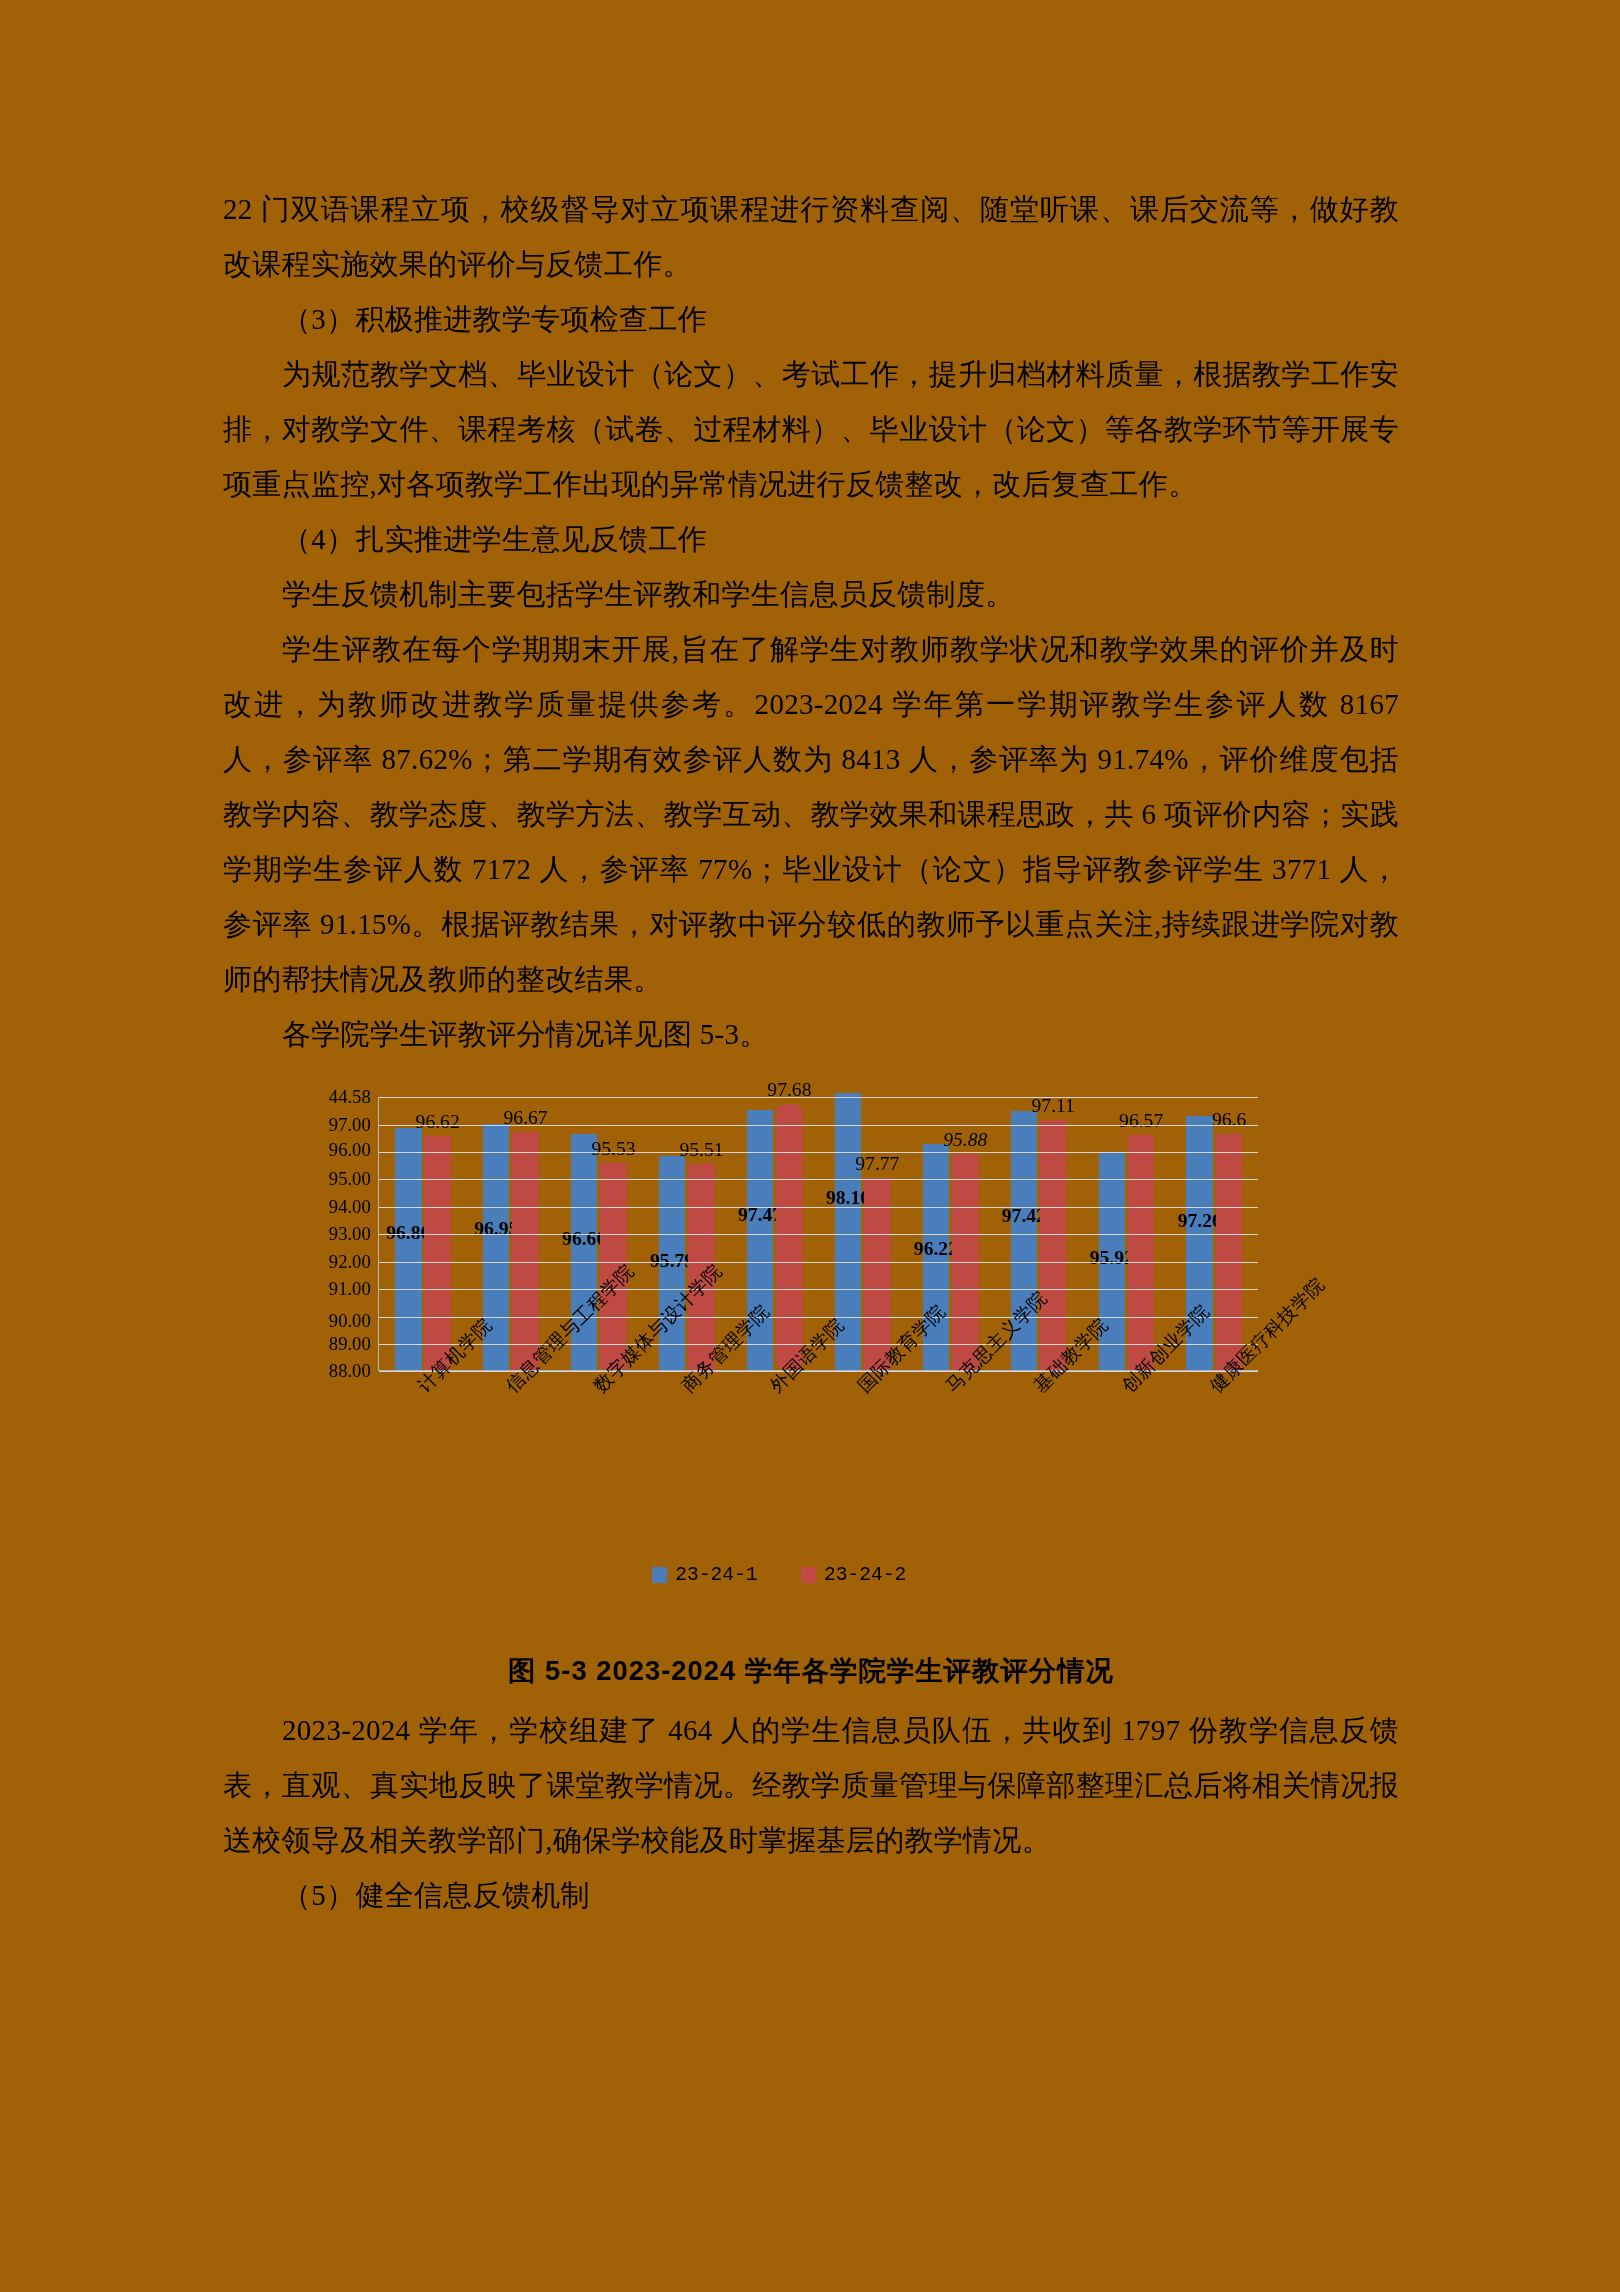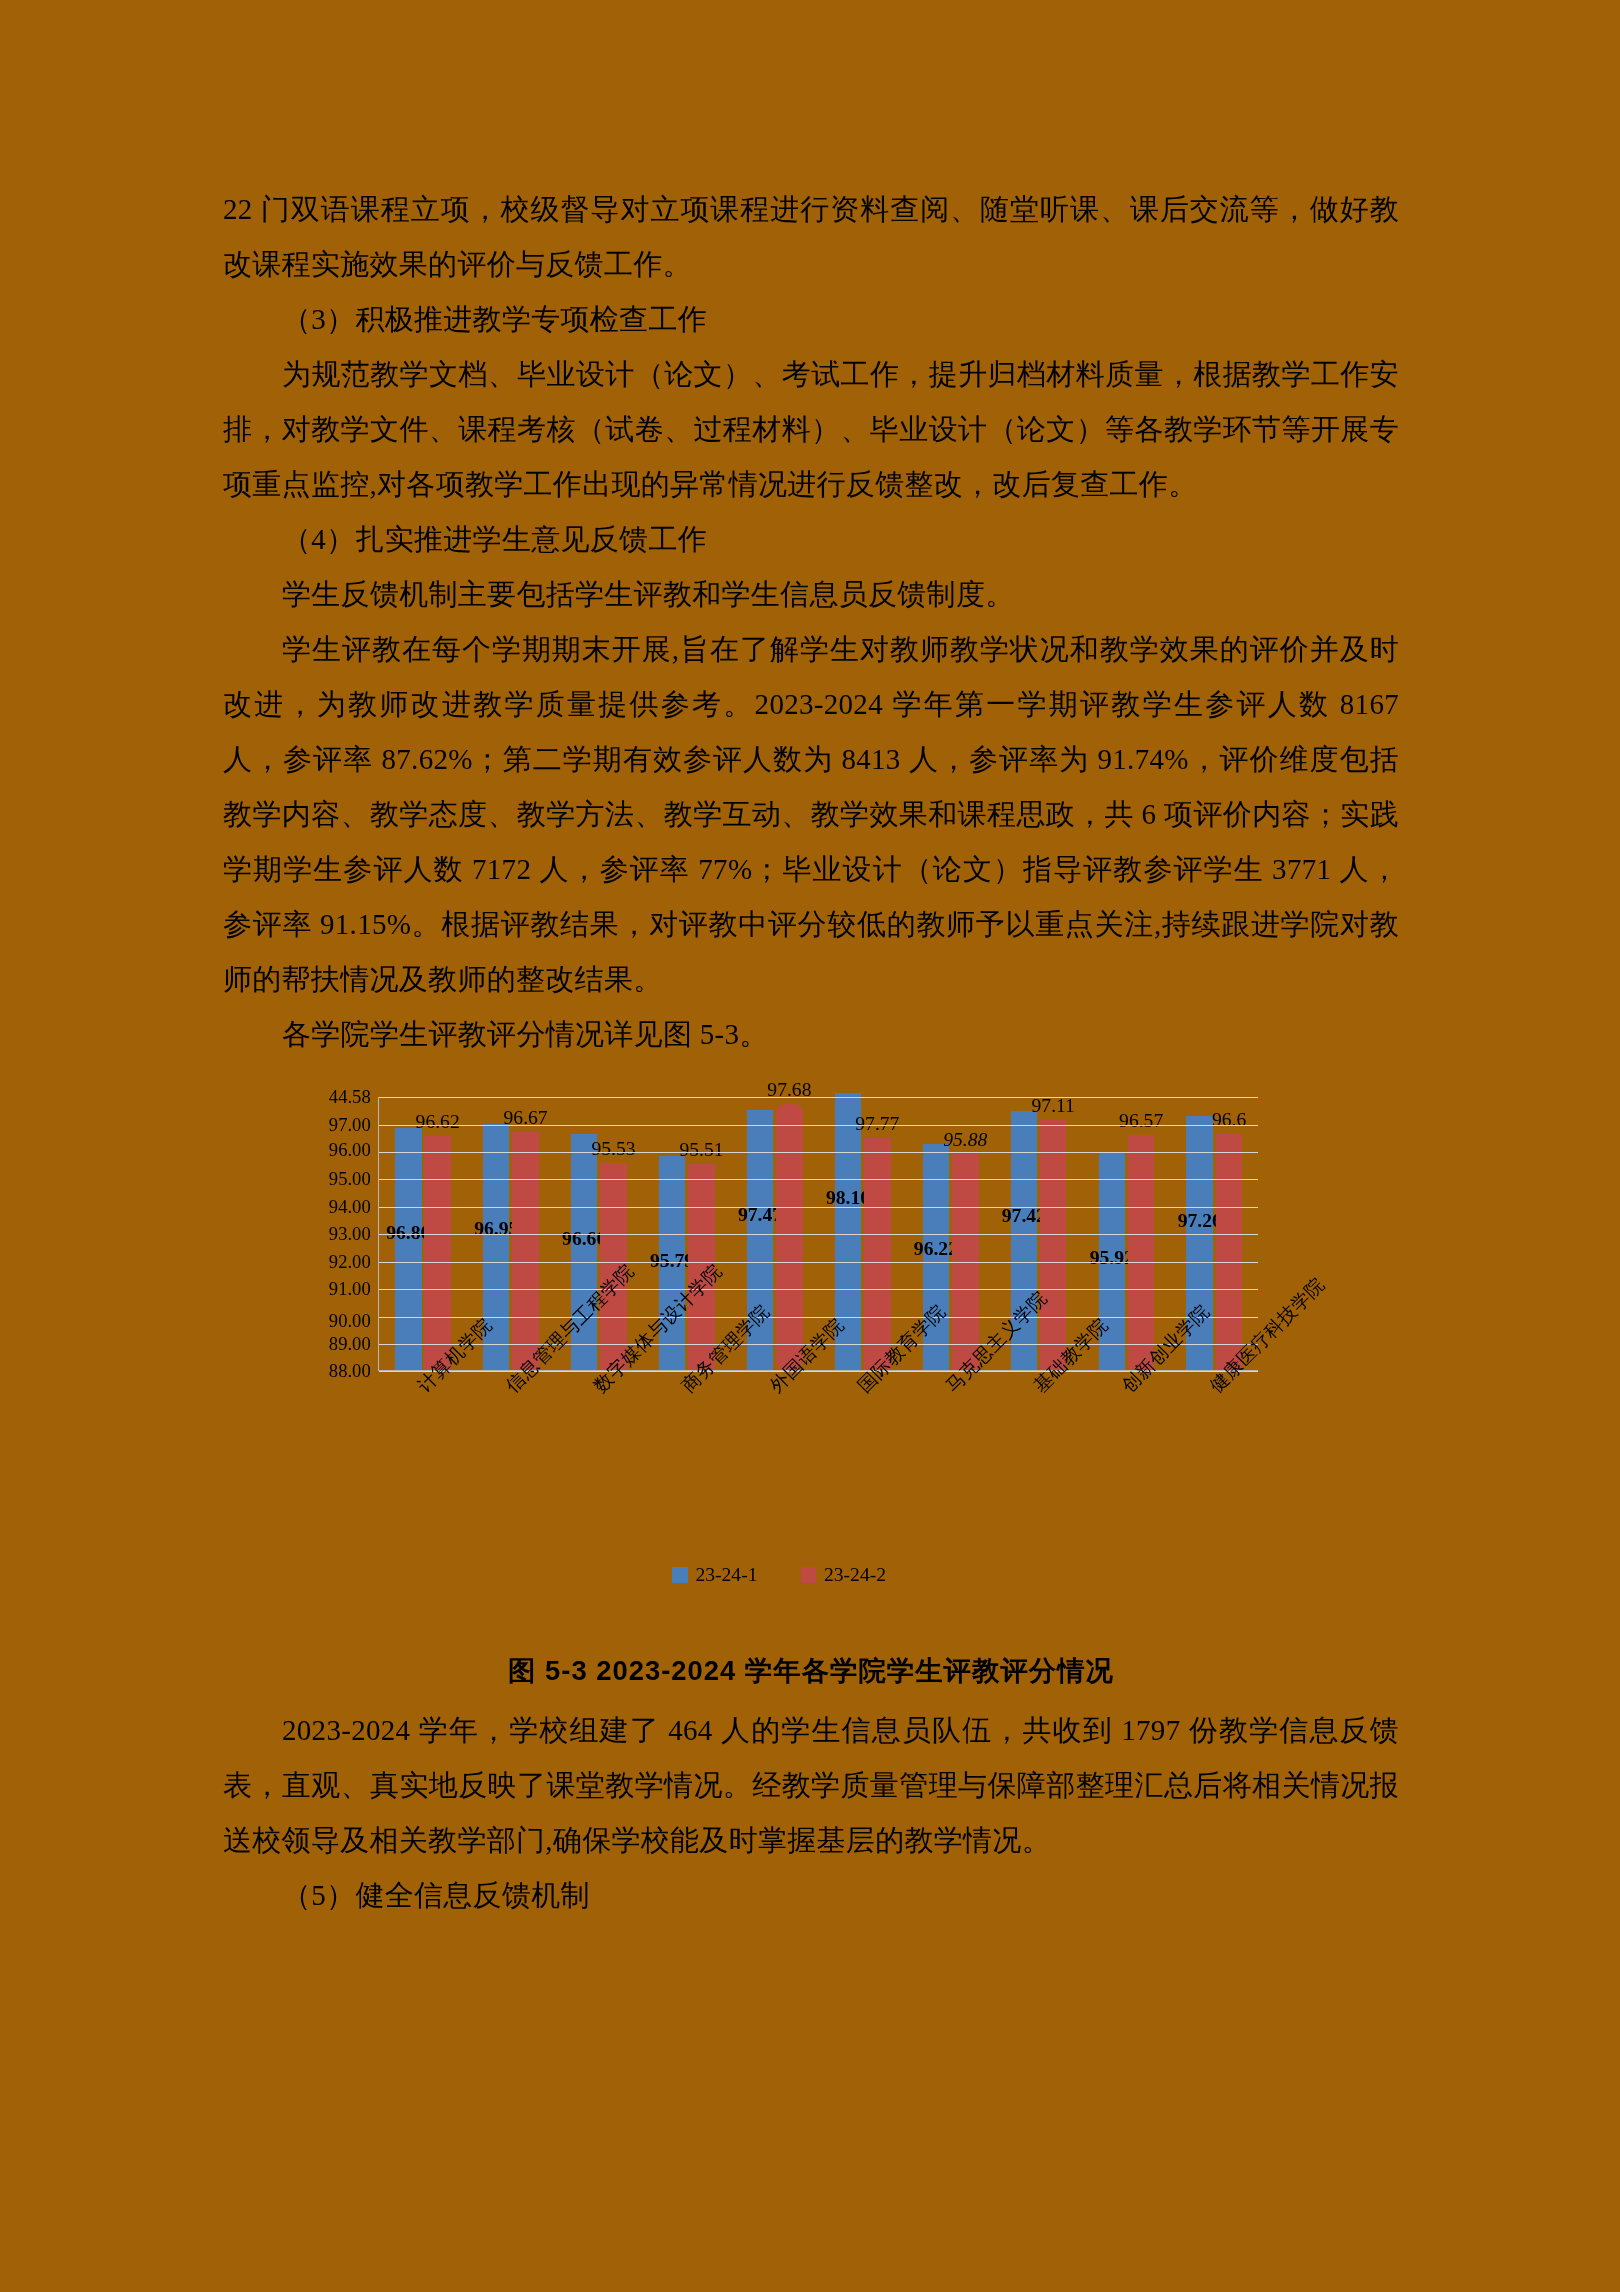--- a/index.html
+++ b/index.html
@@ -141,21 +141,21 @@
   }
   .legend {
     position: absolute;
     left: 0;
     right: 0;
     top: 488px;
     display: flex;
     justify-content: center;
     gap: 43px;
     font-size: 19.6px;
-    font-family: Liberation Serif, serif;
+    font-family: Liberation Mono, monospace;
   }
   .legend .item { display: flex; align-items: center; gap: 7.8px; }
   .swatch { width: 15.7px; height: 15.7px; display: inline-block; }
   .swatch.s1 { background: #4a7ebb; }
   .swatch.s2 { background: #bf4a44; }
 
   .figcaption {
     margin-top: 9.8px;
     text-align: center;
     font-size: 27.4px;
@@ -243,21 +243,21 @@
                   <span class="lbl-in" style="top: 94px;">97.47</span>
                 </div>
                 <div class="bar s2" style="height: 266px; border-radius: 9px;">
                   <span class="lbl-top">97.68</span>
                 </div>
               </div>
               <div class="group">
                 <div class="bar s1" style="height: 277px;">
                   <span class="lbl-in" style="top: 94px;">98.10</span>
                 </div>
-                <div class="bar s2" style="height: 232px;">
+                <div class="bar s2" style="height: 192px;">
                   <span class="lbl-top">97.77</span>
                 </div>
               </div>
               <div class="group">
                 <div class="bar s1" style="height: 226px;">
                   <span class="lbl-in" style="top: 94px;">96.22</span>
                 </div>
                 <div class="bar s2" style="height: 216px; font-style: italic;">
                   <span class="lbl-top">95.88</span>
                 </div>

